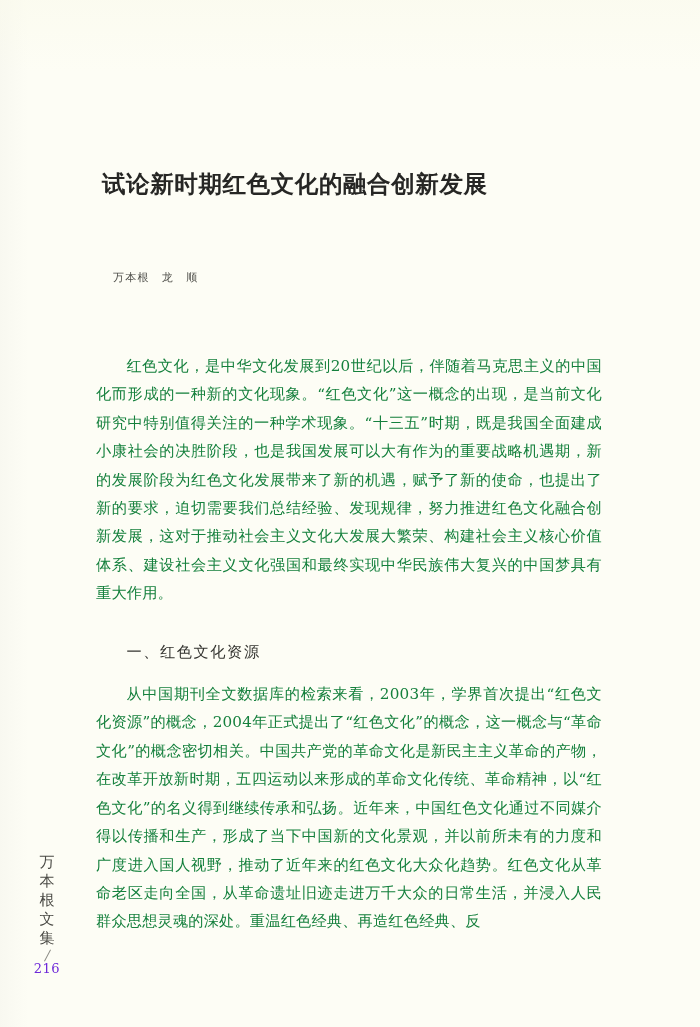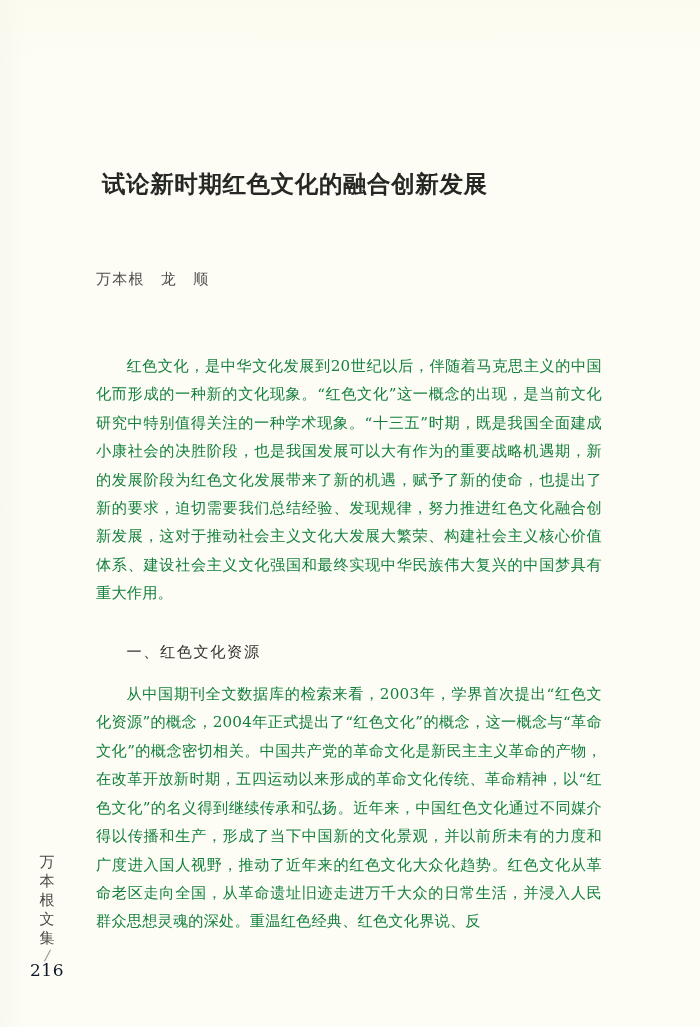--- a/index.html
+++ b/index.html
@@ -57,22 +57,22 @@
   .running-head .rh-rule {
     display: block;
     width: 13px;
     height: 0;
     border-top: 1px solid #8d8d86;
     transform: rotate(-62deg);
     margin: 5px 0 6px 0;
   }
   .running-head .rh-folio {
     font-family: "DejaVu Serif", "Liberation Serif", serif;
-    font-size: 17px;
-    color: #0f172a;
+    font-size: 13px;
+    color: #6d28d9;
     letter-spacing: 0.5px;
   }
 
   
   .content {
     position: absolute;
     left: 96px;
     top: 0;
     width: 506px;
   }
@@ -88,23 +88,23 @@
     font-weight: bold;
     letter-spacing: 0.6px;
     color: #262624;
     line-height: 1.25;
     font-family: "DejaVu Serif", "Liberation Serif", serif;
   }
 
   .byline {
     position: absolute;
     top: 270px;
-    left: 0;
+    left: 17px;
     width: 506px;
-    font-size: 15px;
+    font-size: 11px;
     color: #4f4f4a;
     letter-spacing: 1.2px;
     font-family: "DejaVu Serif", "Liberation Serif", serif;
   }
 
   .body-flow {
     position: absolute;
     top: 352px;
     left: 0;
     width: 506px;
@@ -155,18 +155,18 @@
     <h1 class="doc-title">试论新时期红色文化的融合创新发展</h1>
 
     <div class="byline">万本根　龙　顺</div>
 
     <div class="body-flow">
 
       <p class="para">红色文化，是中华文化发展到20世纪以后，伴随着马克思主义的中国化而形成的一种新的文化现象。“红色文化”这一概念的出现，是当前文化研究中特别值得关注的一种学术现象。“十三五”时期，既是我国全面建成小康社会的决胜阶段，也是我国发展可以大有作为的重要战略机遇期，新的发展阶段为红色文化发展带来了新的机遇，赋予了新的使命，也提出了新的要求，迫切需要我们总结经验、发现规律，努力推进红色文化融合创新发展，这对于推动社会主义文化大发展大繁荣、构建社会主义核心价值体系、建设社会主义文化强国和最终实现中华民族伟大复兴的中国梦具有重大作用。</p>
 
       <h2 class="section-heading">一、红色文化资源</h2>
 
-      <p class="para">从中国期刊全文数据库的检索来看，2003年，学界首次提出“红色文化资源”的概念，2004年正式提出了“红色文化”的概念，这一概念与“革命文化”的概念密切相关。中国共产党的革命文化是新民主主义革命的产物，在改革开放新时期，五四运动以来形成的革命文化传统、革命精神，以“红色文化”的名义得到继续传承和弘扬。近年来，中国红色文化通过不同媒介得以传播和生产，形成了当下中国新的文化景观，并以前所未有的力度和广度进入国人视野，推动了近年来的红色文化大众化趋势。红色文化从革命老区走向全国，从革命遗址旧迹走进万千大众的日常生活，并浸入人民群众思想灵魂的深处。重温红色经典、红色文化界说、反</p>
+      <p class="para">从中国期刊全文数据库的检索来看，2003年，学界首次提出“红色文化资源”的概念，2004年正式提出了“红色文化”的概念，这一概念与“革命文化”的概念密切相关。中国共产党的革命文化是新民主主义革命的产物，在改革开放新时期，五四运动以来形成的革命文化传统、革命精神，以“红色文化”的名义得到继续传承和弘扬。近年来，中国红色文化通过不同媒介得以传播和生产，形成了当下中国新的文化景观，并以前所未有的力度和广度进入国人视野，推动了近年来的红色文化大众化趋势。红色文化从革命老区走向全国，从革命遗址旧迹走进万千大众的日常生活，并浸入人民群众思想灵魂的深处。重温红色经典、再造红色经典、反</p>
 
     </div>
   </div>
 
 </div>
 
 </body></html>

